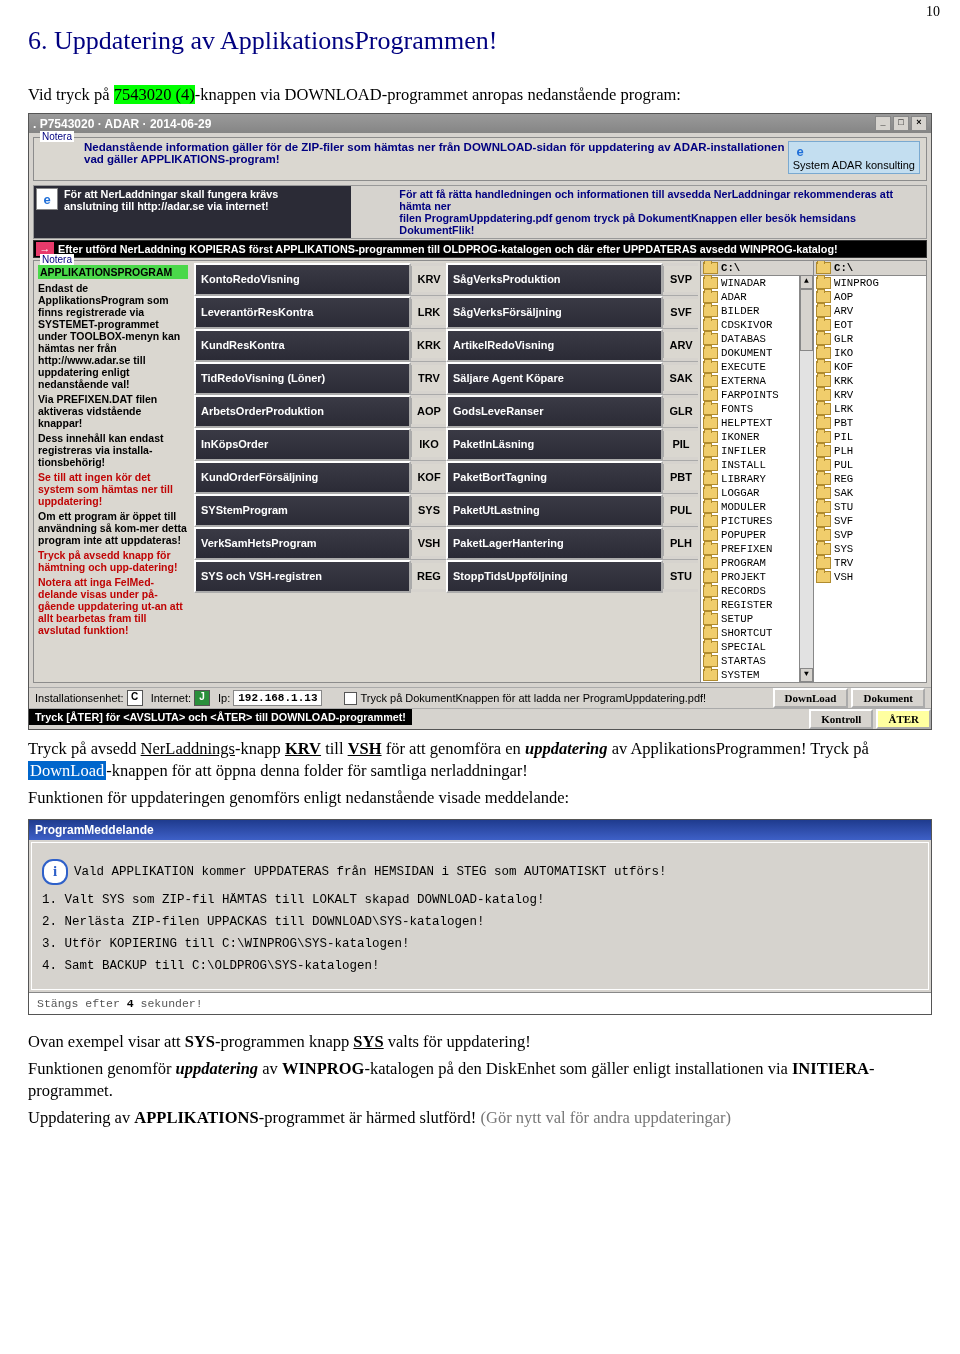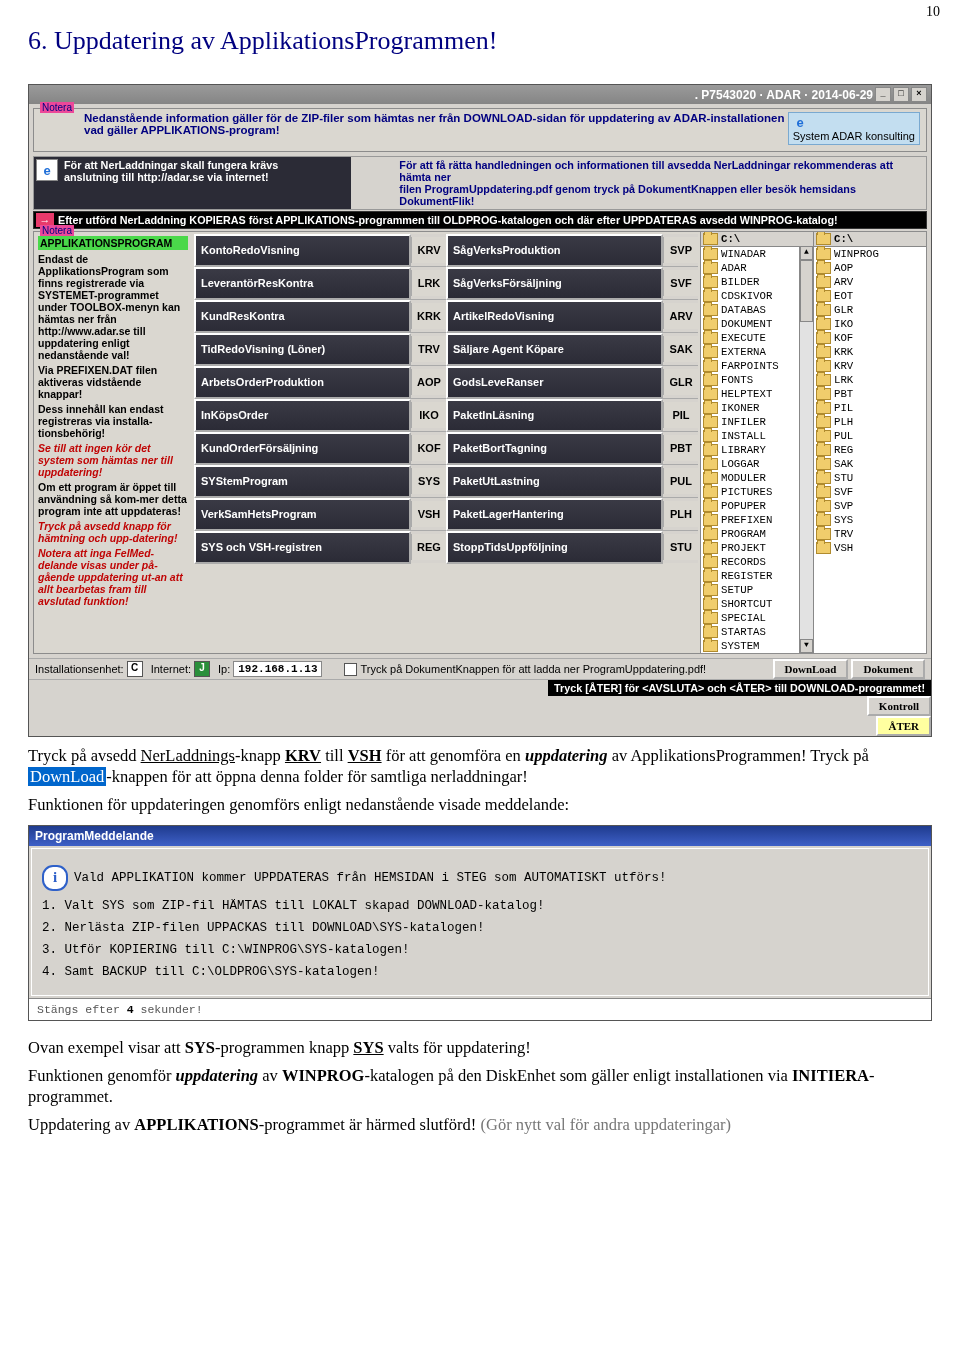--- a/index.html
+++ b/index.html
@@ -6,40 +6,40 @@
   .page { padding:20px 28px; }
   .pnum { position:absolute; right:20px; top:4px; font-size:14px; }
   .h1 { font-size:26px; color:#000080; margin:6px 0 28px; }
   .para { font-size:16.5px; line-height:1.3; margin:6px 0; }
   .hl-green { background:#00ff00; }
   .hl-blue { background:#0066cc; color:#fff; padding:0 2px; }
   .grey { color:#777; }
   u{text-decoration:underline;}
   .appwin { border:1px solid #555; background:#d6d3ce; margin:8px 0; font-family:"Tahoma",Arial,sans-serif; font-size:11.5px; color:#000;}
   .titlebar { background:linear-gradient(#9a9a9a,#858585); color:#fff; display:flex; align-items:center; padding:2px 4px; font-size:12px; font-weight:bold;}
-  .titlebar .title{flex:1;text-align:right;}
+  .titlebar .title{flex:1;}
   .winbtn{width:14px;height:13px;background:#d6d3ce;border:1px solid #888;margin-left:2px;font-size:9px;line-height:11px;text-align:center;color:#000;}
   .notera-box{border:1px solid #8c8c8c;margin:4px;padding:3px 6px 6px;position:relative;background:#dad7d0;}
-  .notera-lbl{position:absolute;top:-7px;left:6px;font-size:10px;background:#ec4899;padding:0 2px;color:#000080;}
+  .notera-lbl{position:absolute;top:-7px;left:6px;font-size:10px;background:#ffffff;padding:0 2px;color:#000080;}
   .navy{color:#000080;font-weight:bold;margin-left:44px;}
   .ie-row{display:flex;align-items:stretch;margin:1px 4px;background:#d6d3ce;border:1px solid #999;}
   .ie-icon{width:20px;height:20px;background:#fff;border:1px solid #888;margin:2px;display:flex;align-items:center;justify-content:center;font-size:13px;}
   .ie-icon .e{color:#1e6ed8;font-weight:bold;}
   .ie-text{flex:1;padding:2px 4px;font-size:10.8px;}
   .light-blue-bar{background:#c3def0;padding:2px 4px;font-size:11px;border:1px solid #7aa9d0;display:inline-block;}
   .inst-row{display:flex;align-items:center;padding:3px 6px;background:#d6d3ce;border-top:1px solid #aaa;}
   .inst-row b{color:#000080;}
   .mono{font-family:"Courier New",monospace;font-weight:bold;background:#fff;border:1px solid #888;padding:1px 4px;}
   .blackbar{background:#000;color:#fff;display:flex;align-items:center;padding:1px 2px;border:1px solid #333;margin:1px 4px;font-size:10.8px;font-weight:bold;}
   .blackbar .arrow{background:#e83a6b;color:#fff;width:18px;height:14px;text-align:center;margin-right:4px;font-weight:bold;}
   .main-area{display:flex;margin:2px 4px 4px;border:1px solid #8c8c8c;background:#dad7d0;}
   .side-note{width:150px;border-right:1px solid #999;padding:4px;font-size:10.5px;position:relative;}
   .side-note .notera-lbl{top:-7px;}
   .side-note p{margin:3px 0;font-weight:bold;}
-  .side-note .red{color:#c00505;font-style:italic;}
+  .side-note .red{color:#c00505;}
   .prog-col{flex:1;display:flex;padding:2px;}
   .prog-table{flex:1;}
   .prog-cell{display:flex;align-items:center;height:32px;border-top:1px solid #aaa;background:#d6d3ce;}
   .prog-cell:first-child{border-top:0;}
   .prog-btn{flex:1;border:2px outset #fff;background:linear-gradient(#3a3a45,#2b2b36);color:#fff;height:23px;margin:0;padding:3px 5px;font-size:11px;font-weight:bold;display:flex;align-items:center;cursor:pointer;}
   .code-box{width:34px;text-align:center;font-weight:bold;font-size:11px;background:#dad7d0;border-left:1px solid #aaa;height:26px;display:flex;align-items:center;justify-content:center;}
   .folder-col{width:112px;border-left:1px solid #888;background:#fff;overflow:hidden;font-family:"Courier New",monospace;font-size:10.7px;position:relative;}
   .folder-col .hdr{background:#d6d3ce;border-bottom:1px solid #888;padding:1px 2px;font-weight:bold;display:flex;align-items:center;}
   .fold-icon{display:inline-block;width:13px;height:10px;background:#f0cd6c;border:1px solid #b08b2e;margin-right:3px;position:relative;}
   .fold-icon:before{content:"";position:absolute;top:-3px;left:0;width:6px;height:3px;background:#f0cd6c;border:1px solid #b08b2e;border-bottom:0;}
@@ -47,37 +47,40 @@
   .scrollbar{position:absolute;right:0;top:14px;bottom:0;width:13px;background:#e2e2e2;border-left:1px solid #888;}
   .sb-btn{height:12px;background:#d6d3ce;border:1px solid #888;font-size:8px;text-align:center;line-height:10px;}
   .sb-track{background:#e2e2e2;}
   .sb-thumb{background:#d6d3ce;border:1px solid #888;}
   .bottom-row{display:flex;align-items:center;padding:0 6px;border-top:1px solid #aaa;font-size:11px;background:#d6d3ce;}
   .bottom-row .lbl{margin-right:3px;}
   .sq{width:14px;height:14px;border:1px solid #555;background:#fff;text-align:center;font-weight:bold;font-size:10px;margin-right:8px;}
   .sq.g{background:#2a8f3b;color:#fff;}
   .btn{border:2px outset #fff;background:#d6d3ce;padding:2px 10px;font-family:Tahoma;font-size:11px;font-weight:bold;cursor:pointer;margin-left:3px;}
   .btn-y{background:#ffffa0;}
-  .footer-row{display:flex;align-items:flex-end;border-top:1px solid #aaa;background:#d6d3ce;flex-direction:column;}
+  .footer-row{display:flex;align-items:flex-start;border-top:1px solid #aaa;background:#d6d3ce;}
   .footer-row .blackseg{background:#000;color:#fff;padding:2px 6px;font-size:10.8px;font-weight:bold;}
   
   .dlg{border:1px solid #555;background:#d6d3ce;margin:10px 0 16px;font-family:Tahoma,Arial;}
   .dlg-title{background:linear-gradient(#1f3b8e,#3e60c7);color:#fff;font-size:12px;font-weight:bold;padding:3px 6px;}
   .dlg-body{padding:8px 10px;border:1px solid #fff;margin:2px;background:#d6d3ce;}
   .dlg-body .info-ic{display:inline-block;width:22px;height:22px;border-radius:11px;background:#fff;border:2px solid #2e60c9;color:#2e60c9;font-weight:bold;font-family:serif;font-size:15px;text-align:center;line-height:20px;vertical-align:middle;margin-right:6px;}
   .dlg-body .line{font-family:"Courier New",monospace;font-size:12.5px;margin:8px 0;}
   .dlg-foot{background:#ffffff;border-top:1px solid #888;padding:4px 8px;font-family:"Courier New",monospace;font-size:11.5px;color:#555;}
   .chk{display:inline-block;width:11px;height:11px;border:1px solid #555;background:#fff;vertical-align:middle;margin-right:3px;}
 </style>
 </head>
 <body>
 
 <div class="page" style="position:relative;">
   <span class="pnum">10</span>
   <div class="h1"><span>6.</span><span> Uppdatering av ApplikationsProgrammen!</span></div>
+  <div class="para">
+    <span>Vid tryck på </span><span class="hl-green">7543020 (4)</span><span>-knappen via DOWNLOAD-programmet anropas nedanstående program:</span>
+  </div>
 
   <div class="appwin">
     <div class="titlebar">
       <span class="title">. P7543020 · ADAR · 2014-06-29</span>
       <span class="winbtn">_</span>
       <span class="winbtn">□</span>
       <span class="winbtn">×</span>
     </div>
     <div class="notera-box">
       <span class="notera-lbl">Notera</span>

